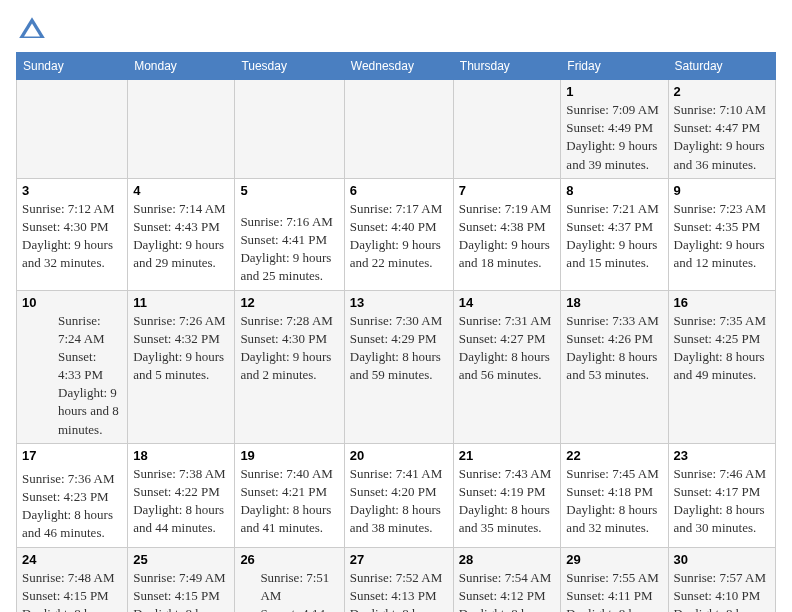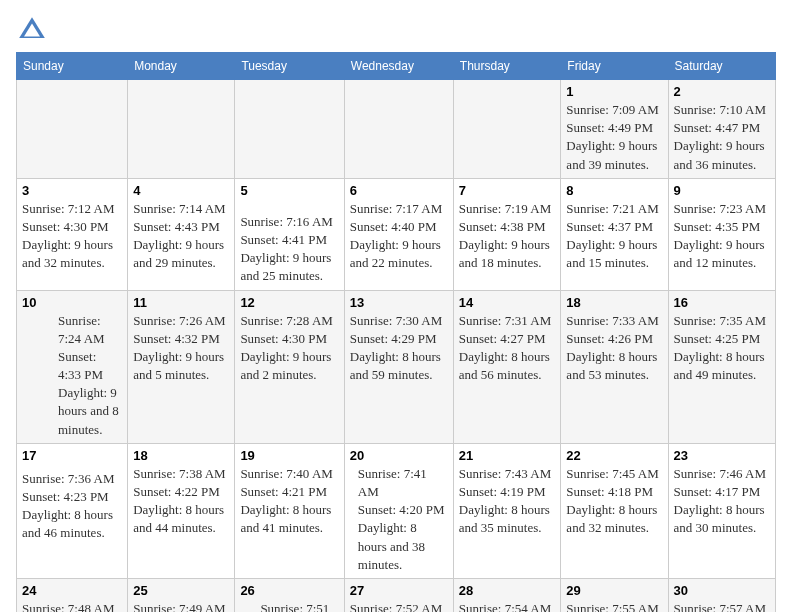--- a/index.html
+++ b/index.html
@@ -257,21 +257,21 @@
 Daylight: 8 hours and 44 minutes.</div>
           </td>
           <td>
             <span class="day-num">19</span>
             <div class="day-info" style="white-space: pre-line;">Sunrise: 7:40 AM
 Sunset: 4:21 PM
 Daylight: 8 hours and 41 minutes.</div>
           </td>
           <td>
             <span class="day-num">20</span>
-            <div class="day-info" style="white-space: pre-line; margin-left: 8px;">Sunrise: 7:41 AM
+            <div class="day-info" style="white-space: pre-line;">Sunrise: 7:41 AM
 Sunset: 4:20 PM
 Daylight: 8 hours and 38 minutes.</div>
           </td>
           <td>
             <span class="day-num">21</span>
             <div class="day-info" style="white-space: pre-line;">Sunrise: 7:43 AM
 Sunset: 4:19 PM
 Daylight: 8 hours and 35 minutes.</div>
           </td>
           <td>

